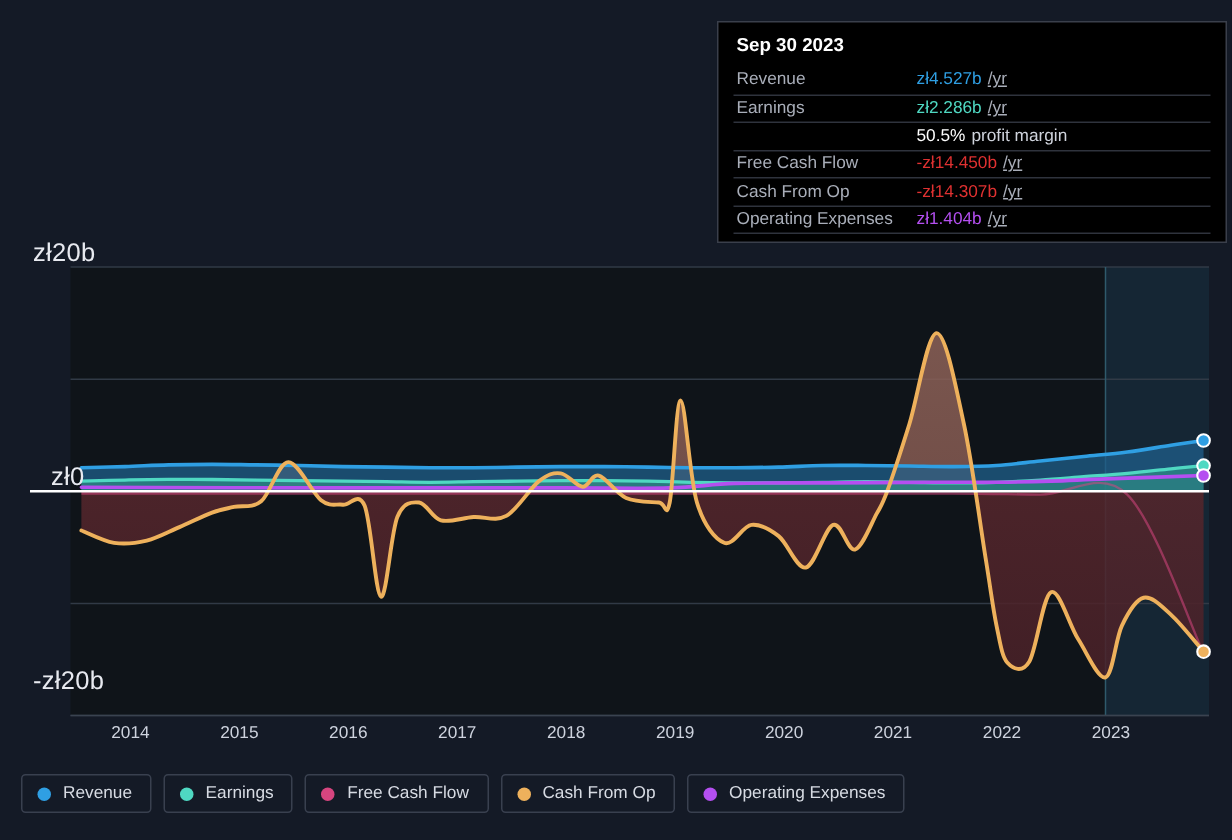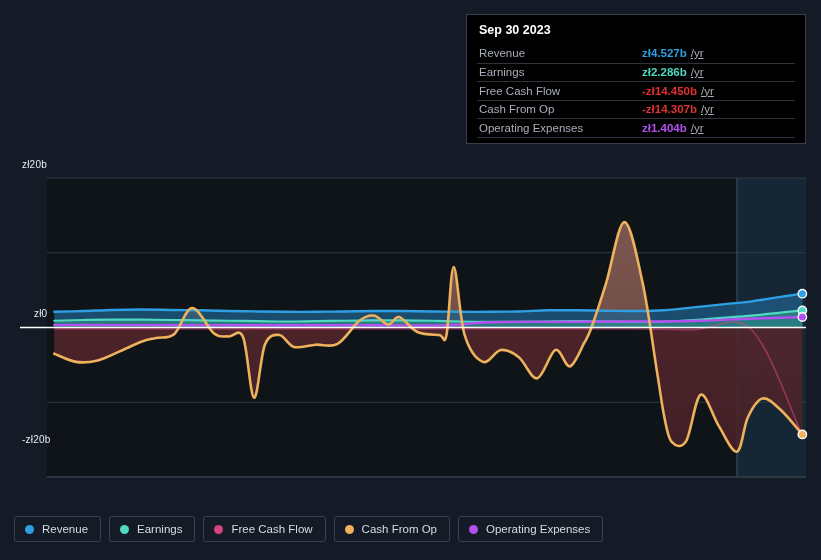--- a/index.html
+++ b/index.html
@@ -11,52 +11,52 @@
     overflow: hidden;
   }
   #root { position: relative; width: 821px; height: 560px; background: #141a26; }
 
   
   .plot-wrap { position: absolute; left: 0; top: 0; width: 821px; height: 500px; }
   svg.chart { position: absolute; left: 0; top: 0; }
 
   
   .ylab {
-    position: absolute; color: #e8eaf0; font-size: 10px;
+    position: absolute; color: #e8eaf0; font-size: 17px;
     letter-spacing: .2px; white-space: nowrap; text-align: right;
   }
   .ylab.top { left: 22px; top: 159px; }
   .ylab.zero { left: 34px; top: 308px; }
-  .ylab.bot { left: 22px; top: 434px; }
+  .ylab.bot { left: 22px; top: 444px; }
 
   
   .xlabels { position: absolute; left: 0; top: 483px; width: 821px; height: 20px; }
   .xlab {
     position: absolute; color: #ced3de; font-size: 11.5px; transform: translateX(-50%);
     white-space: nowrap;
   }
 
   
   .tooltip {
-    position: absolute; left: 466px; top: 14px; width: 340px;
+    position: absolute; left: 478px; top: 14px; width: 340px;
     background: #000000; border: 1px solid #3a3f4b;
     padding: 6px 10px 4px 10px;
   }
   .tt-date {
     color: #ffffff; font-size: 12.5px; font-weight: bold;
     padding: 2px 0 7px 2px;
   }
   .tt-row {
     display: flex; align-items: center;
     border-top: 1px solid #2f333d;
     height: 18.5px; font-size: 11.5px;
   }
   .tt-row.nohdr { border-top: none; }
   .tt-label { color: #a9aeb9; width: 122px; flex: none; padding-left: 2px; }
-  .tt-val { font-weight: bold; margin-left: 43px; }
+  .tt-val { font-weight: normal; }
   .tt-unit { color: #a9aeb9; margin-left: 4px; font-weight: normal; text-decoration: underline; }
   .tt-sub { color: #cfd3dc; margin-left: 4px; font-weight: normal; }
   .tt-foot { border-top: 1px solid #2f333d; height: 2px; }
 
   
   .legend {
     position: absolute; left: 14px; top: 516px;
     display: flex; gap: 8px; align-items: center;
   }
   .lgd {
@@ -119,31 +119,47 @@
         <circle cx="802.368421052635" cy="317.00509999999997" r="4.2" fill="#b44ff0" stroke="#ffffff" stroke-width="1.4"></circle>
         <circle cx="802.368421052635" cy="434.44482500000004" r="4.2" fill="#eeb15c" stroke="#ffffff" stroke-width="1.4"></circle>
         <line x1="47" x2="806" y1="477" y2="477" stroke="#3a4350" stroke-width="1"></line>
       </svg>
   </div>
 
   <div class="ylab top">zł20b</div>
   <div class="ylab zero">zł0</div>
   <div class="ylab bot">-zł20b</div>
 
+  <div class="xlabels" id="xlabels">
+      <div class="xlab" style="left: 86.9474px;">2014</div>
+      <div class="xlab" style="left: 159.579px;">2015</div>
+      <div class="xlab" style="left: 232.211px;">2016</div>
+      <div class="xlab" style="left: 304.842px;">2017</div>
+      <div class="xlab" style="left: 377.474px;">2018</div>
+      <div class="xlab" style="left: 450.105px;">2019</div>
+      <div class="xlab" style="left: 522.737px;">2020</div>
+      <div class="xlab" style="left: 595.368px;">2021</div>
+      <div class="xlab" style="left: 668px;">2022</div>
+      <div class="xlab" style="left: 740.632px;">2023</div>
+    </div>
 
   <div class="tooltip">
     <div class="tt-date">Sep 30 2023</div>
     <div id="tt-rows">
         <div class="tt-row nohdr">
           <div class="tt-label">Revenue</div>
           <div><span class="tt-val" style="color: rgb(47, 159, 227);">zł4.527b</span><span class="tt-unit">/yr</span></div>
         </div>
         <div class="tt-row">
           <div class="tt-label">Earnings</div>
           <div><span class="tt-val" style="color: rgb(79, 216, 194);">zł2.286b</span><span class="tt-unit">/yr</span></div>
+        </div>
+        <div class="tt-row">
+          <div class="tt-label"></div>
+          <div><span class="tt-val" style="color: rgb(255, 255, 255);">50.5%</span><span class="tt-sub">profit margin</span></div>
         </div>
         <div class="tt-row">
           <div class="tt-label">Free Cash Flow</div>
           <div><span class="tt-val" style="color: rgb(224, 49, 49);">-zł14.450b</span><span class="tt-unit">/yr</span></div>
         </div>
         <div class="tt-row">
           <div class="tt-label">Cash From Op</div>
           <div><span class="tt-val" style="color: rgb(224, 49, 49);">-zł14.307b</span><span class="tt-unit">/yr</span></div>
         </div>
         <div class="tt-row">

